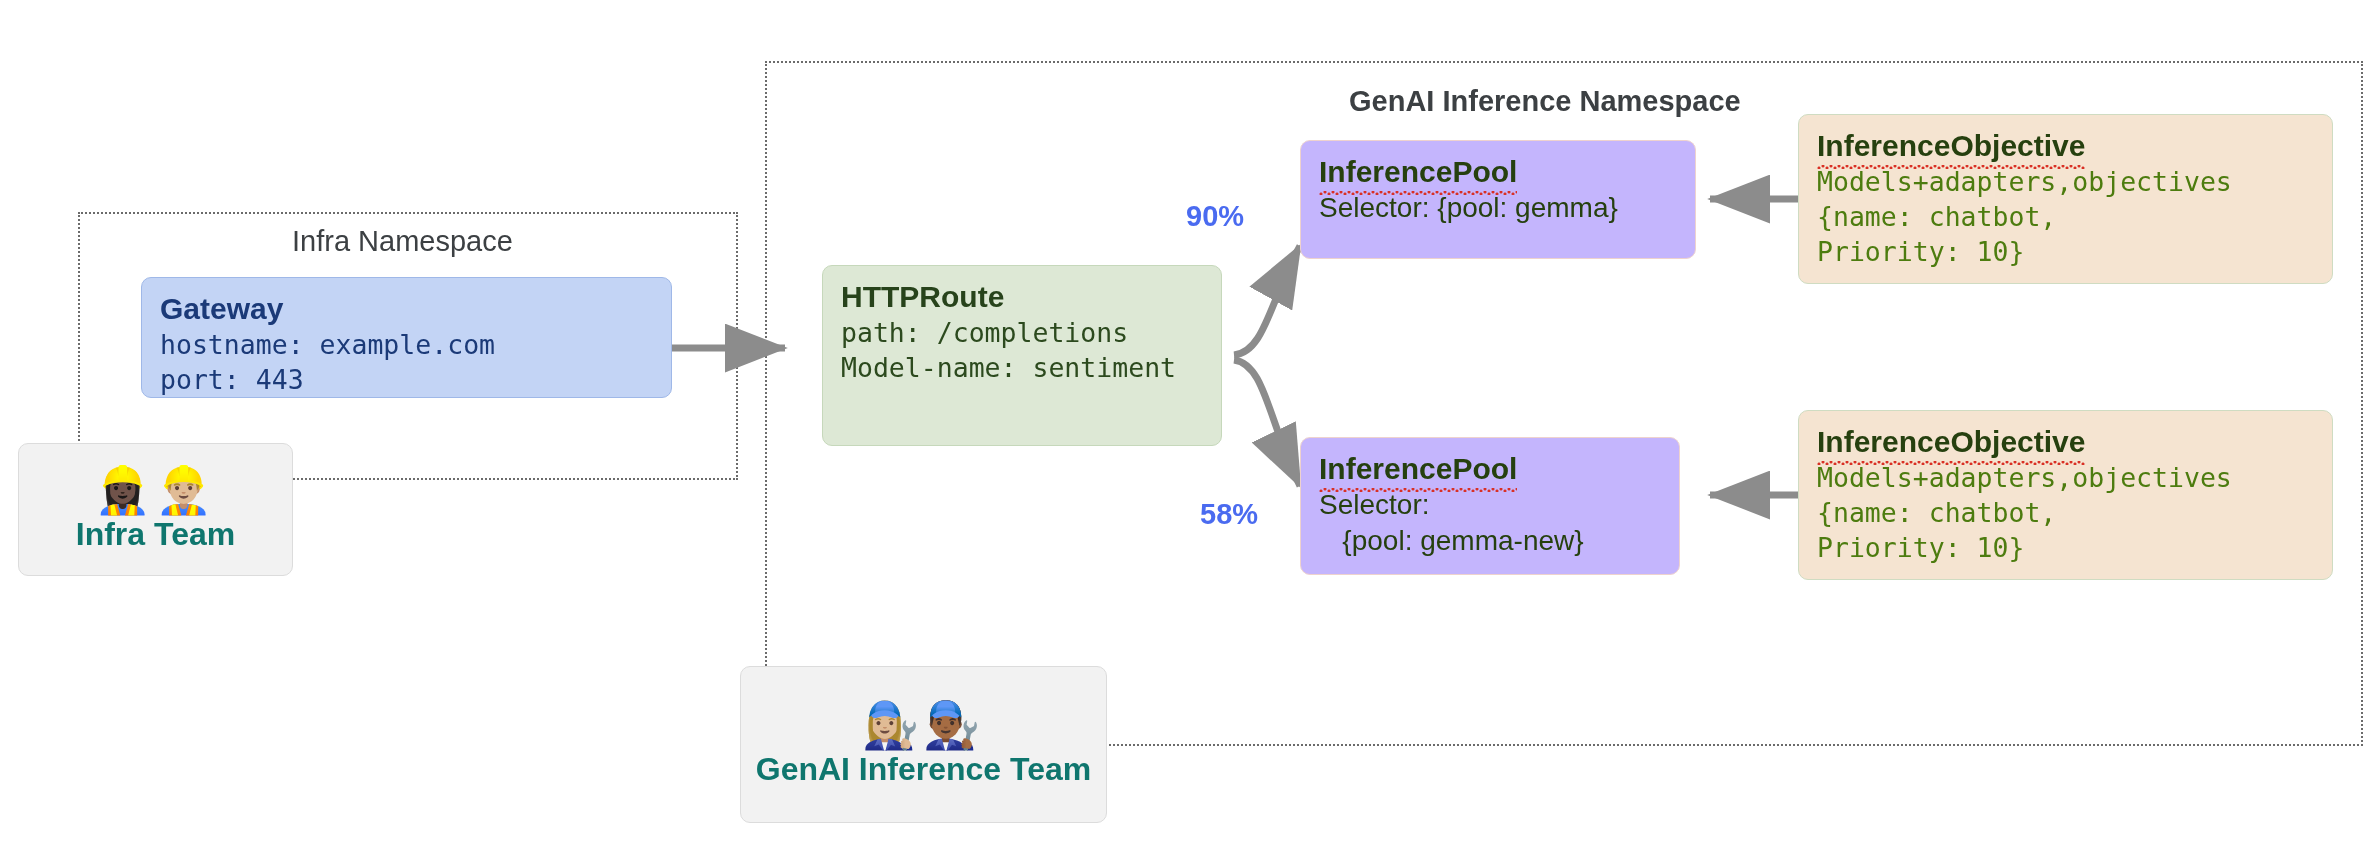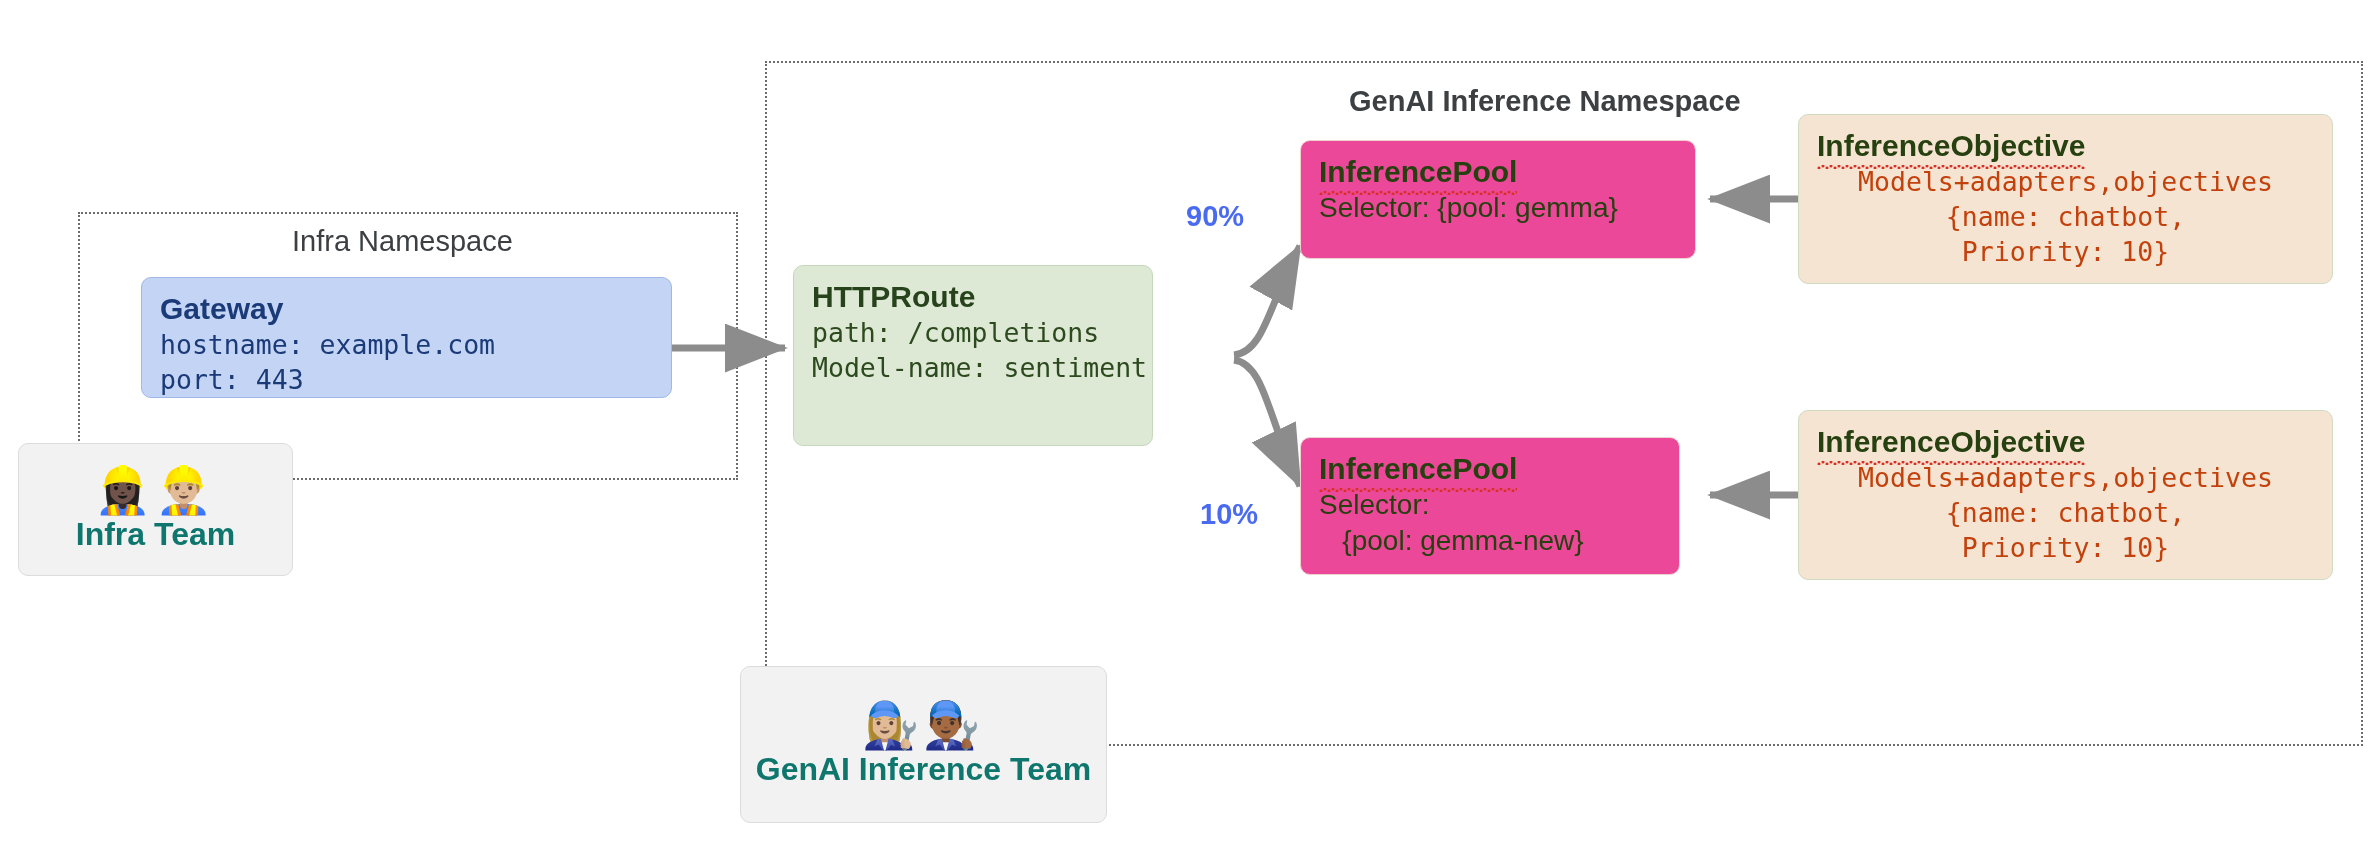--- a/index.html
+++ b/index.html
@@ -89,33 +89,33 @@
   
   .node.httproute {
     background: #dde8d5;
     border: 1px solid #c6d8bb;
   }
   .node.httproute .title { color: #27431b; }
   .node.httproute .mono  { color: #2c4a1e; }
 
   
   .node.pool {
-    background: #ec4899;
+    background: #c4b5fd;
     border: 1px solid #eed2ce;
   }
   .node.pool .title { color: #26400f; }
   .node.pool .sans  { color: #26400f; }
 
   
   .node.objective {
     background: #f5e4d1;
     border: 1px solid #cfdcc2;
   }
   .node.objective .title { color: #26400f; }
-  .node.objective .mono  { color: #c2410c; text-align: center; }
+  .node.objective .mono  { color: #4d7c0f; }
 
   
   .team-badge {
     position: absolute;
     box-sizing: border-box;
     background: #f2f2f2;
     border: 1px solid #dcdcdc;
     border-radius: 10px;
     display: flex;
     flex-direction: column;
@@ -188,29 +188,29 @@
     <g>
       <line x1="1798" y1="199" x2="1710" y2="199" stroke="#8c8c8c" stroke-width="7" marker-end="url(#arrowhead)"></line>
     </g>
 
     <g>
       <line x1="1798" y1="495" x2="1710" y2="495" stroke="#8c8c8c" stroke-width="7" marker-end="url(#arrowhead)"></line>
     </g>
   </svg>
 
   <div class="edge-label" style="left:1186px; top:200px;">90%</div>
-  <div class="edge-label" style="left:1200px; top:498px;">10%</div>
+  <div class="edge-label" style="left:1200px; top:498px;">58%</div>
 
   <div class="node gateway" style="left:141px; top:277px; width:531px; height:121px;">
     <div class="title">Gateway</div>
     <div class="mono">hostname: example.com</div>
     <div class="mono">port: 443</div>
   </div>
 
-  <div class="node httproute" style="left:793px; top:265px; width:360px; height:181px;">
+  <div class="node httproute" style="left:822px; top:265px; width:400px; height:181px;">
     <div class="title">HTTPRoute</div>
     <div class="mono">path: /completions</div>
     <div class="mono">Model-name: sentiment</div>
   </div>
 
   <div class="node pool" style="left:1300px; top:140px; width:396px; height:119px;">
     <div class="title">
       <span class="squiggle">InferencePool</span>
     </div>
     <div class="sans">Selector: {pool: gemma}</div>

